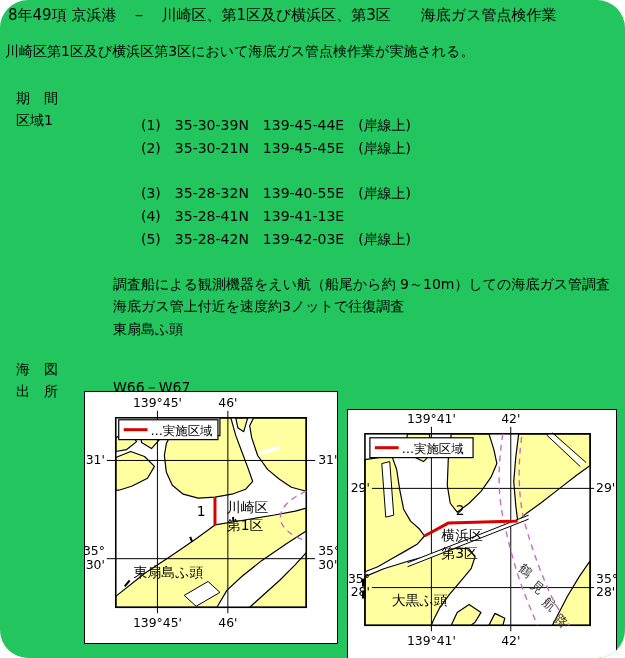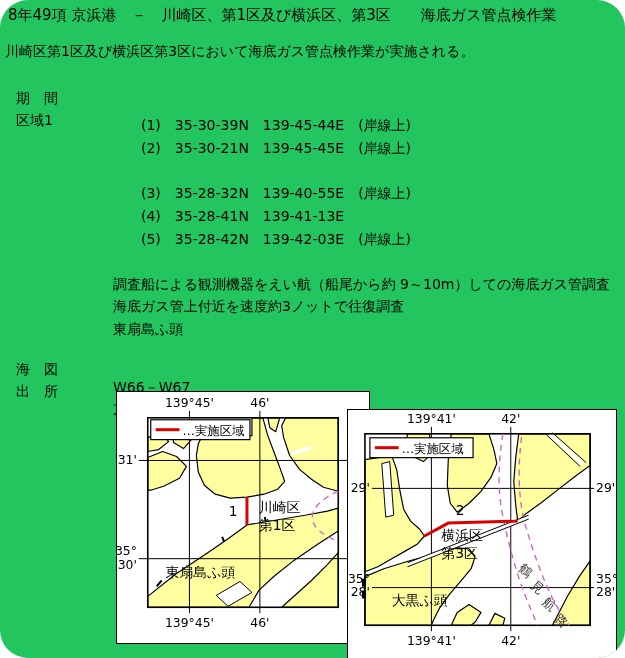--- a/index.html
+++ b/index.html
@@ -56,21 +56,21 @@
 
   <div class="ln" style="top:342px;">
     <span class="lab">海　図</span>
     <span class="val">W66－W67</span>
   </div>
   <div class="ln" style="top:364px;">
     <span class="lab">出　所</span>
     <span class="val">京浜港長</span>
   </div>
 
-  <div class="mapbox" style="left:84px;top:391px;width:252px;height:251px;margin-left:32px;">
+  <div class="mapbox" style="left:84px;top:391px;width:252px;height:251px;">
     <svg width="252" height="251" viewBox="0 0 254 253">
 
       <g>
         <polygon class="land" points="31,46 45,40 52,50 42,58 31,60"></polygon>
         <polygon class="land" points="56,42 66,38 75,48 67,57 57,51"></polygon>
         <polygon class="land" points="31,66 46,60 60,65 70,75 63,87 47,95 34,99 31,99"></polygon>
         <polygon class="land" points="86,44 136,44 136,26 147,26 152,44 158,60 164,76 169,90 162,98 148,103 131,106 114,107 99,103 88,94 82,81 80,64 82,52"></polygon>
         <polygon class="land" points="152,26 164,26 160,40 154,36"></polygon>
         <polygon class="land" points="170,26 223,26 223,100 208,96 196,88 184,78 174,64 168,46 166,34"></polygon>
         <polygon class="land" points="31,206 60,183 90,163 112,148 131,134 161,129 191,124 212,120 223,117 223,140 203,153 178,170 158,186 143,200 133,217 31,217"></polygon>

